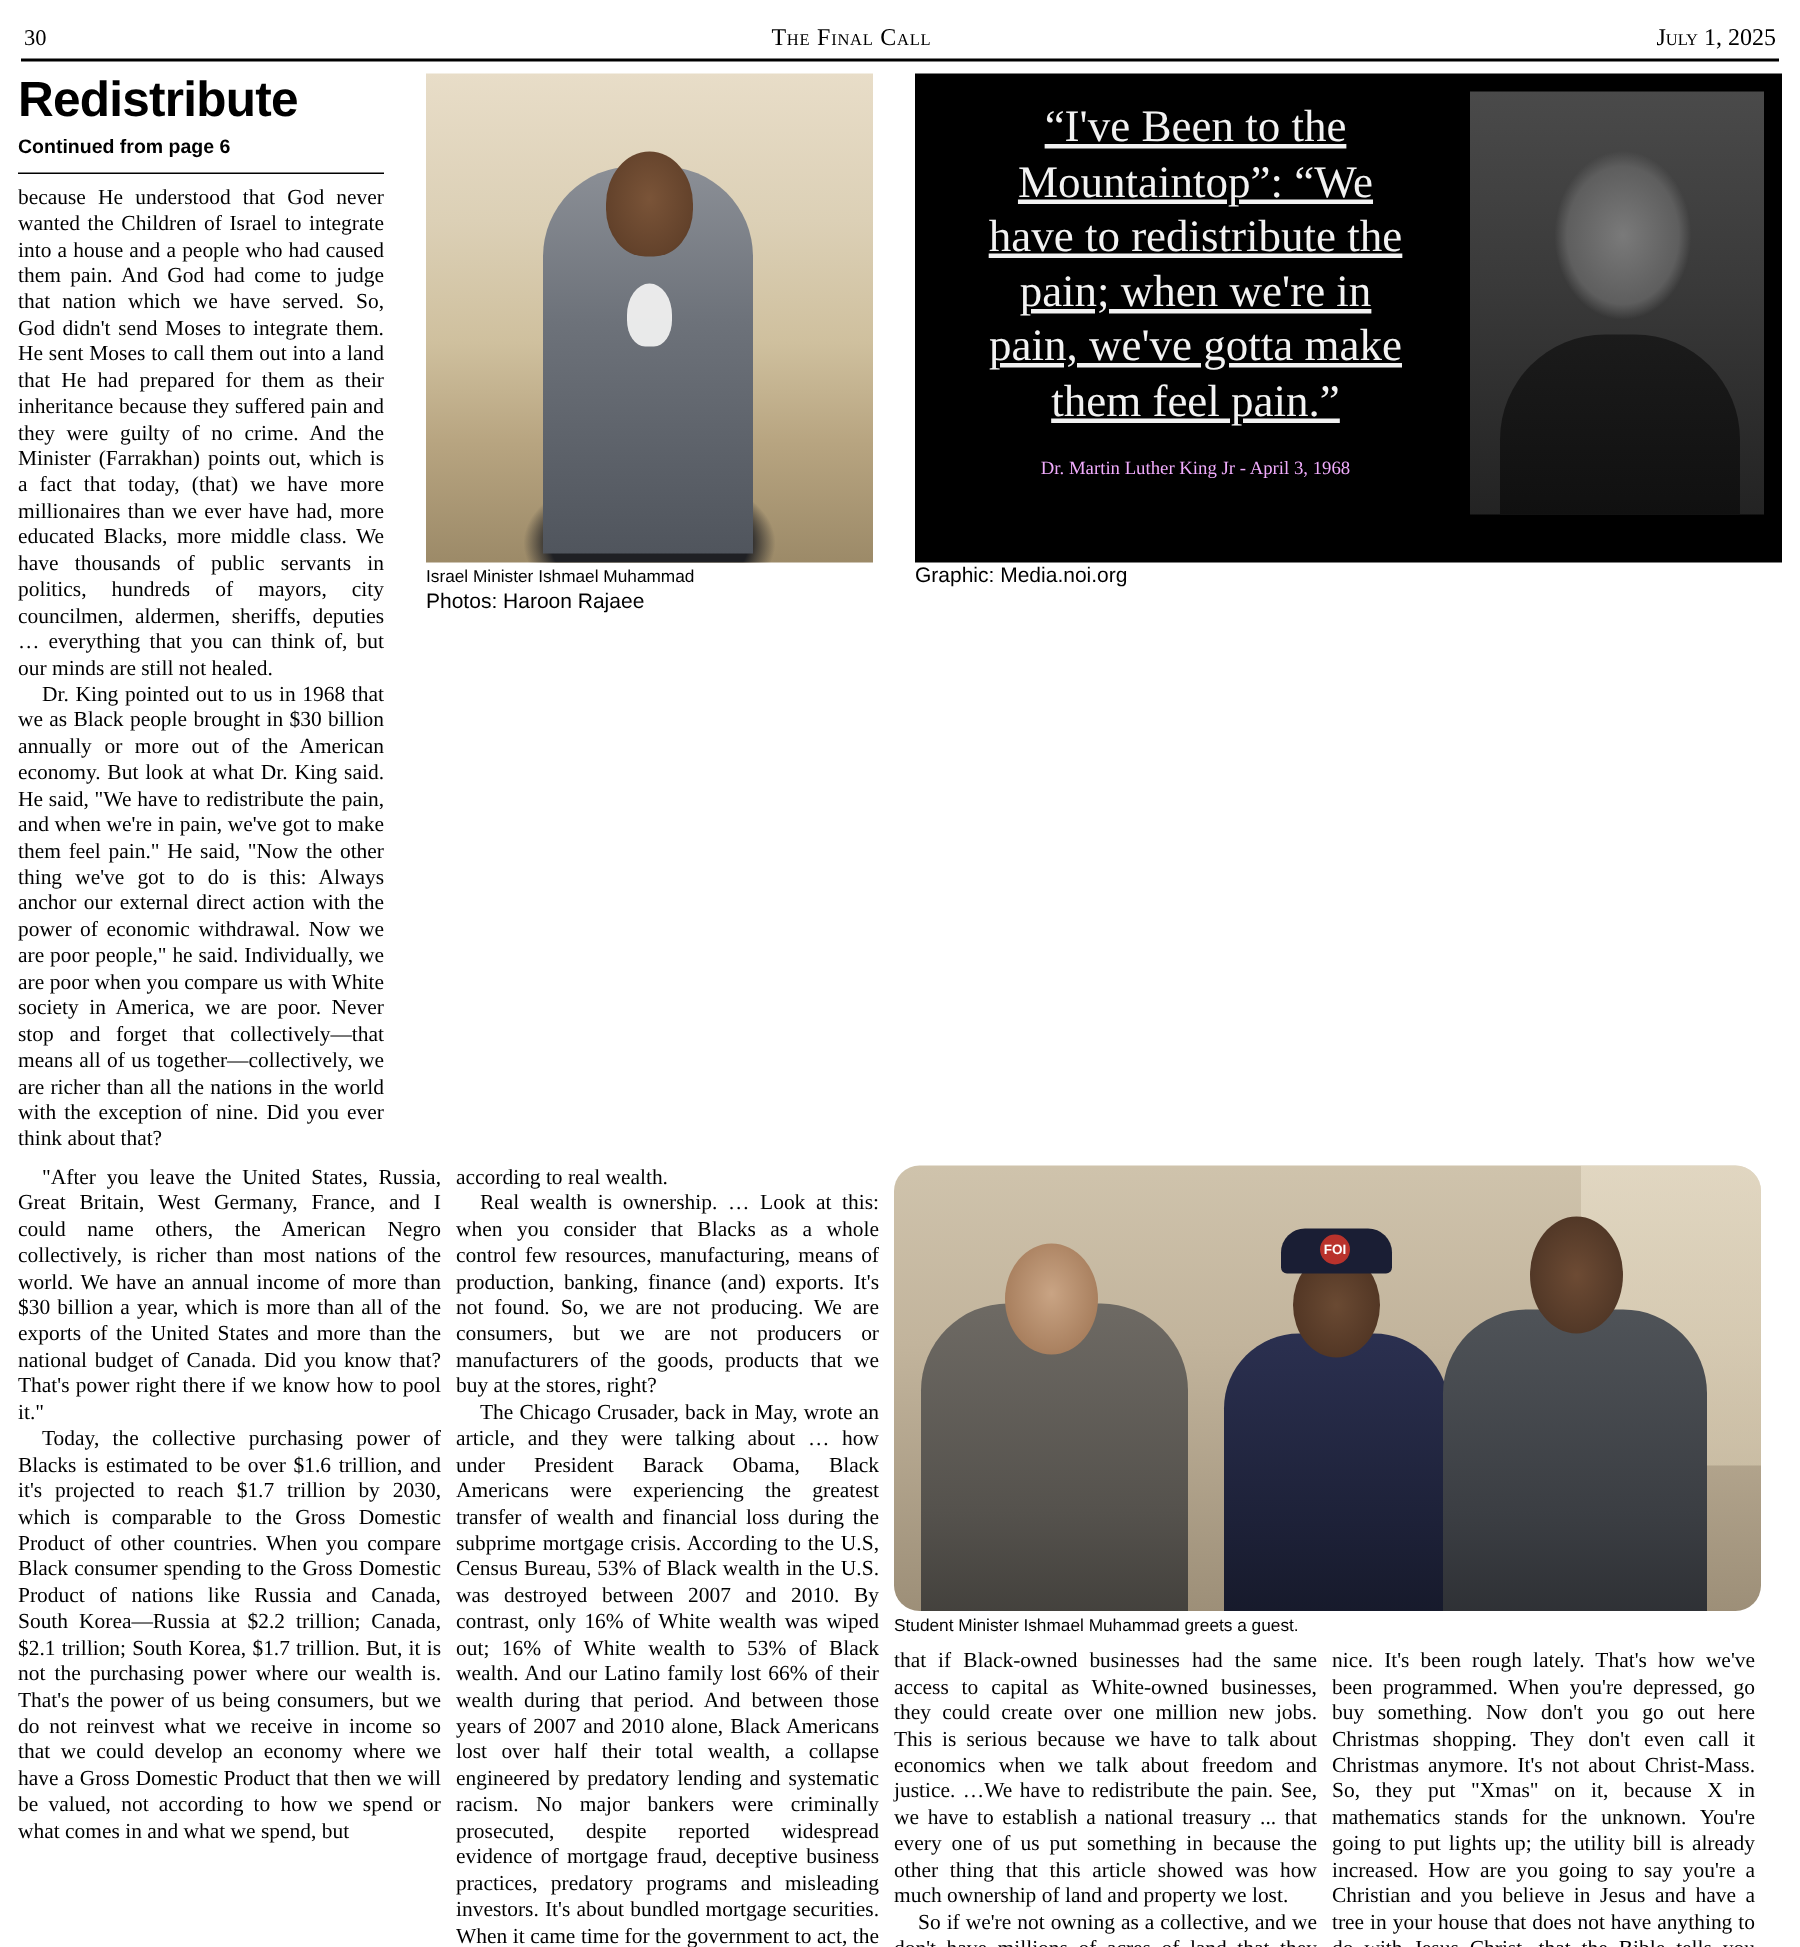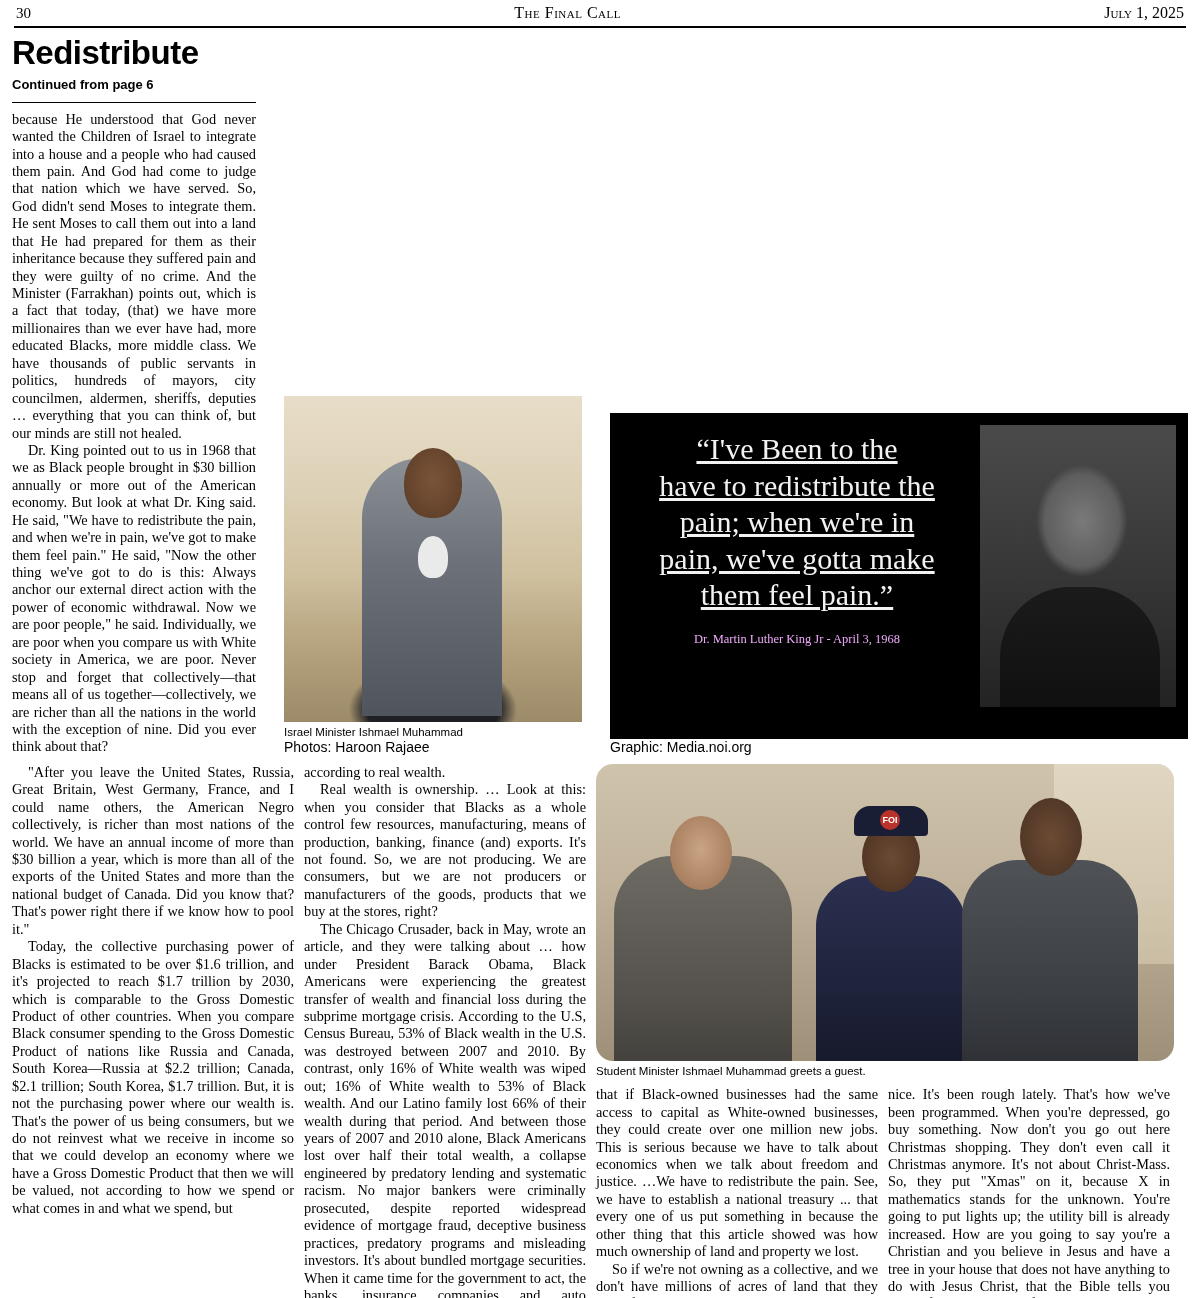--- a/index.html
+++ b/index.html
@@ -13,21 +13,21 @@
     font-family: "Liberation Serif", serif;
     color: #000;
     position: relative;
     overflow: hidden;
   }
   .page {
     width: 1200px;
     height: 1298px;
     position: relative;
     box-sizing: border-box;
-    padding: 0 12px;
+    padding: 13px 12px;
   }
 
   
   .masthead {
     display: flex;
     align-items: baseline;
     justify-content: space-between;
     font-family: "Liberation Serif", serif;
     font-size: 15px;
     padding: 4px 4px 2px 4px;
@@ -47,21 +47,21 @@
   }
   .rule {
     border-top: 2px solid #000;
     margin: 0 2px 8px 2px;
   }
 
   
   .top-area {
     display: flex;
     gap: 28px;
-    align-items: flex-end;
+    align-items: flex-start;
   }
   .col-left-top { width: 282px; }
   .headline {
     font-family: "Liberation Sans", sans-serif;
     font-weight: bold;
     font-size: 33px;
     line-height: 1.05;
     margin: 0 0 6px 0;
     letter-spacing: -0.5px;
   }
@@ -270,20 +270,21 @@
     <div>
       <div class="photo photo-podium"></div>
       <div class="caption">Israel Minister Ishmael Muhammad</div>
       <div class="credit">Photos: Haroon Rajaee</div>
     </div>
 
     <div>
       <div class="photo photo-quote">
         <div class="quote-text">
           <div class="q">“I've Been to the</div>
+          <div class="q">Mountaintop”: “We</div>
           <div class="q" style="text-decoration:underline">have to redistribute the</div>
           <div class="q" style="text-decoration:underline">pain; when we're in</div>
           <div class="q">pain, we've gotta make</div>
           <div class="q">them feel pain.”</div>
           <div class="attrib">Dr. Martin Luther King Jr - April 3, 1968</div>
         </div>
         <div class="quote-portrait"></div>
       </div>
       <div class="credit">Graphic: Media.noi.org</div>
     </div>

